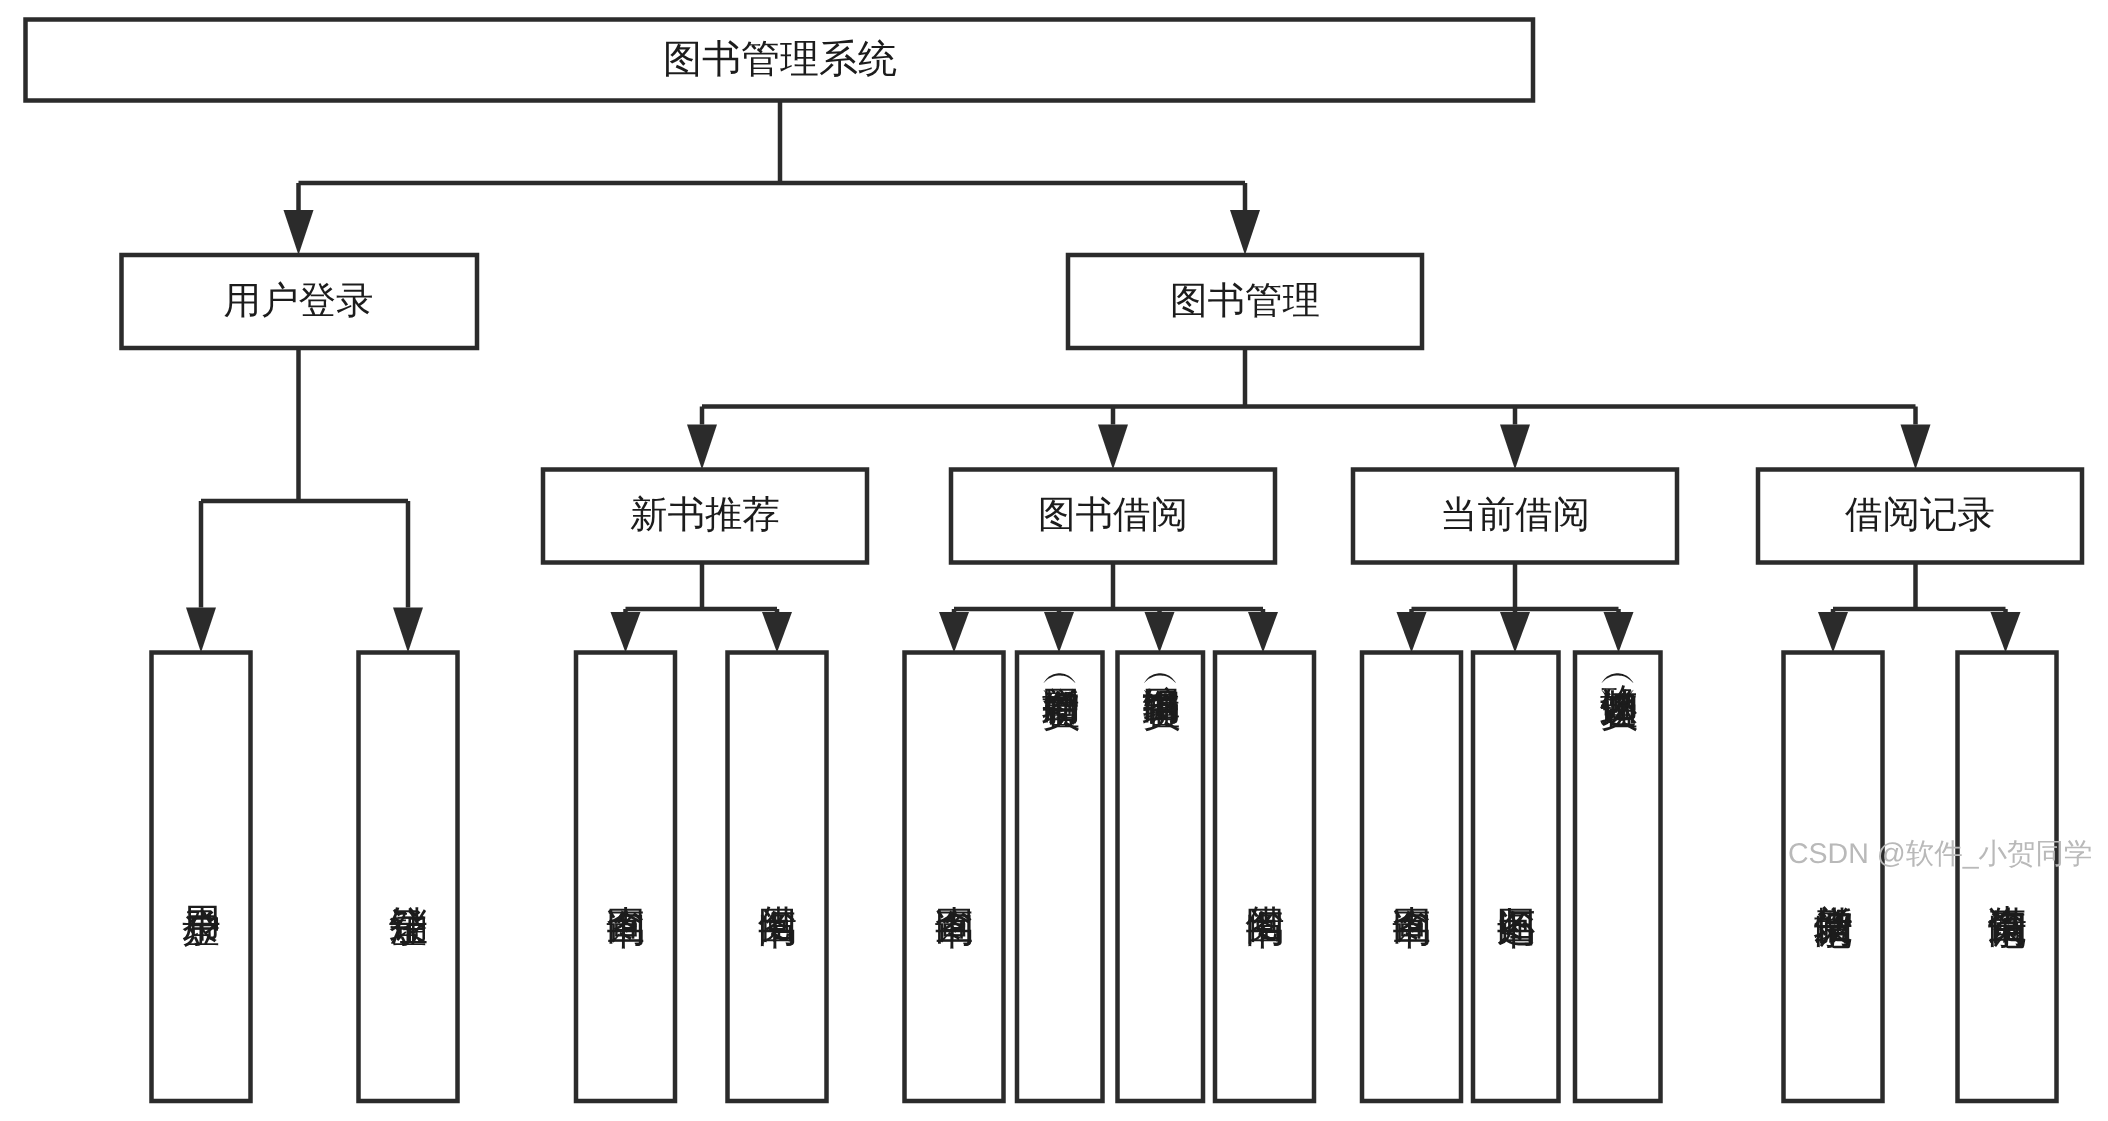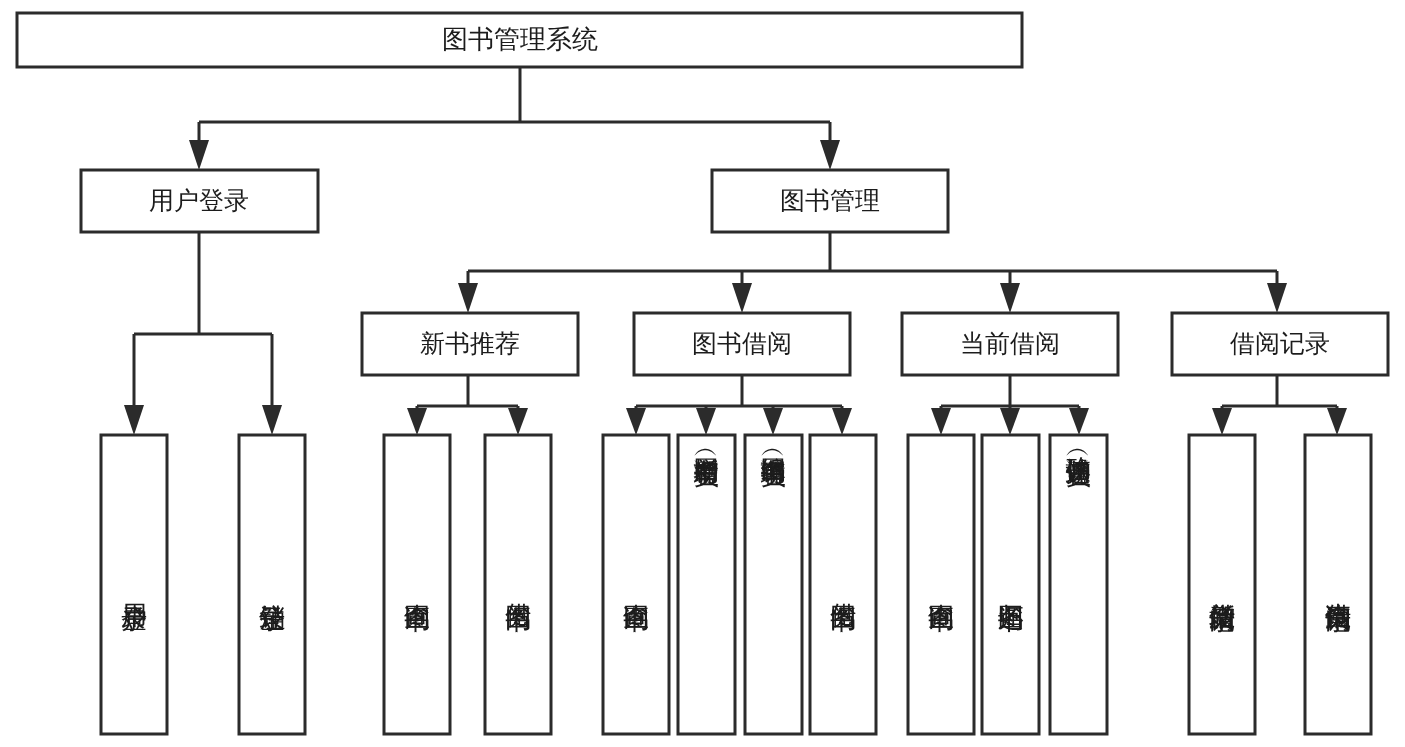--- a/index.html
+++ b/index.html
@@ -254,13 +254,14 @@
     <span class="leaf-label" style="font-size:25px;">确认归还（管理员）</span>
   </div>
 
   <div class="leaf-label-wrap" style="left:1189px; top:435px; width:66px; height:299px;">
     <span class="leaf-label">新增借阅记录</span>
   </div>
   <div class="leaf-label-wrap" style="left:1305px; top:435px; width:66px; height:299px;">
     <span class="leaf-label">查询借阅记录</span>
   </div>
 
+  <div class="watermark">CSDN @软件_小贺同学</div>
 </div>
 
 </body></html>

